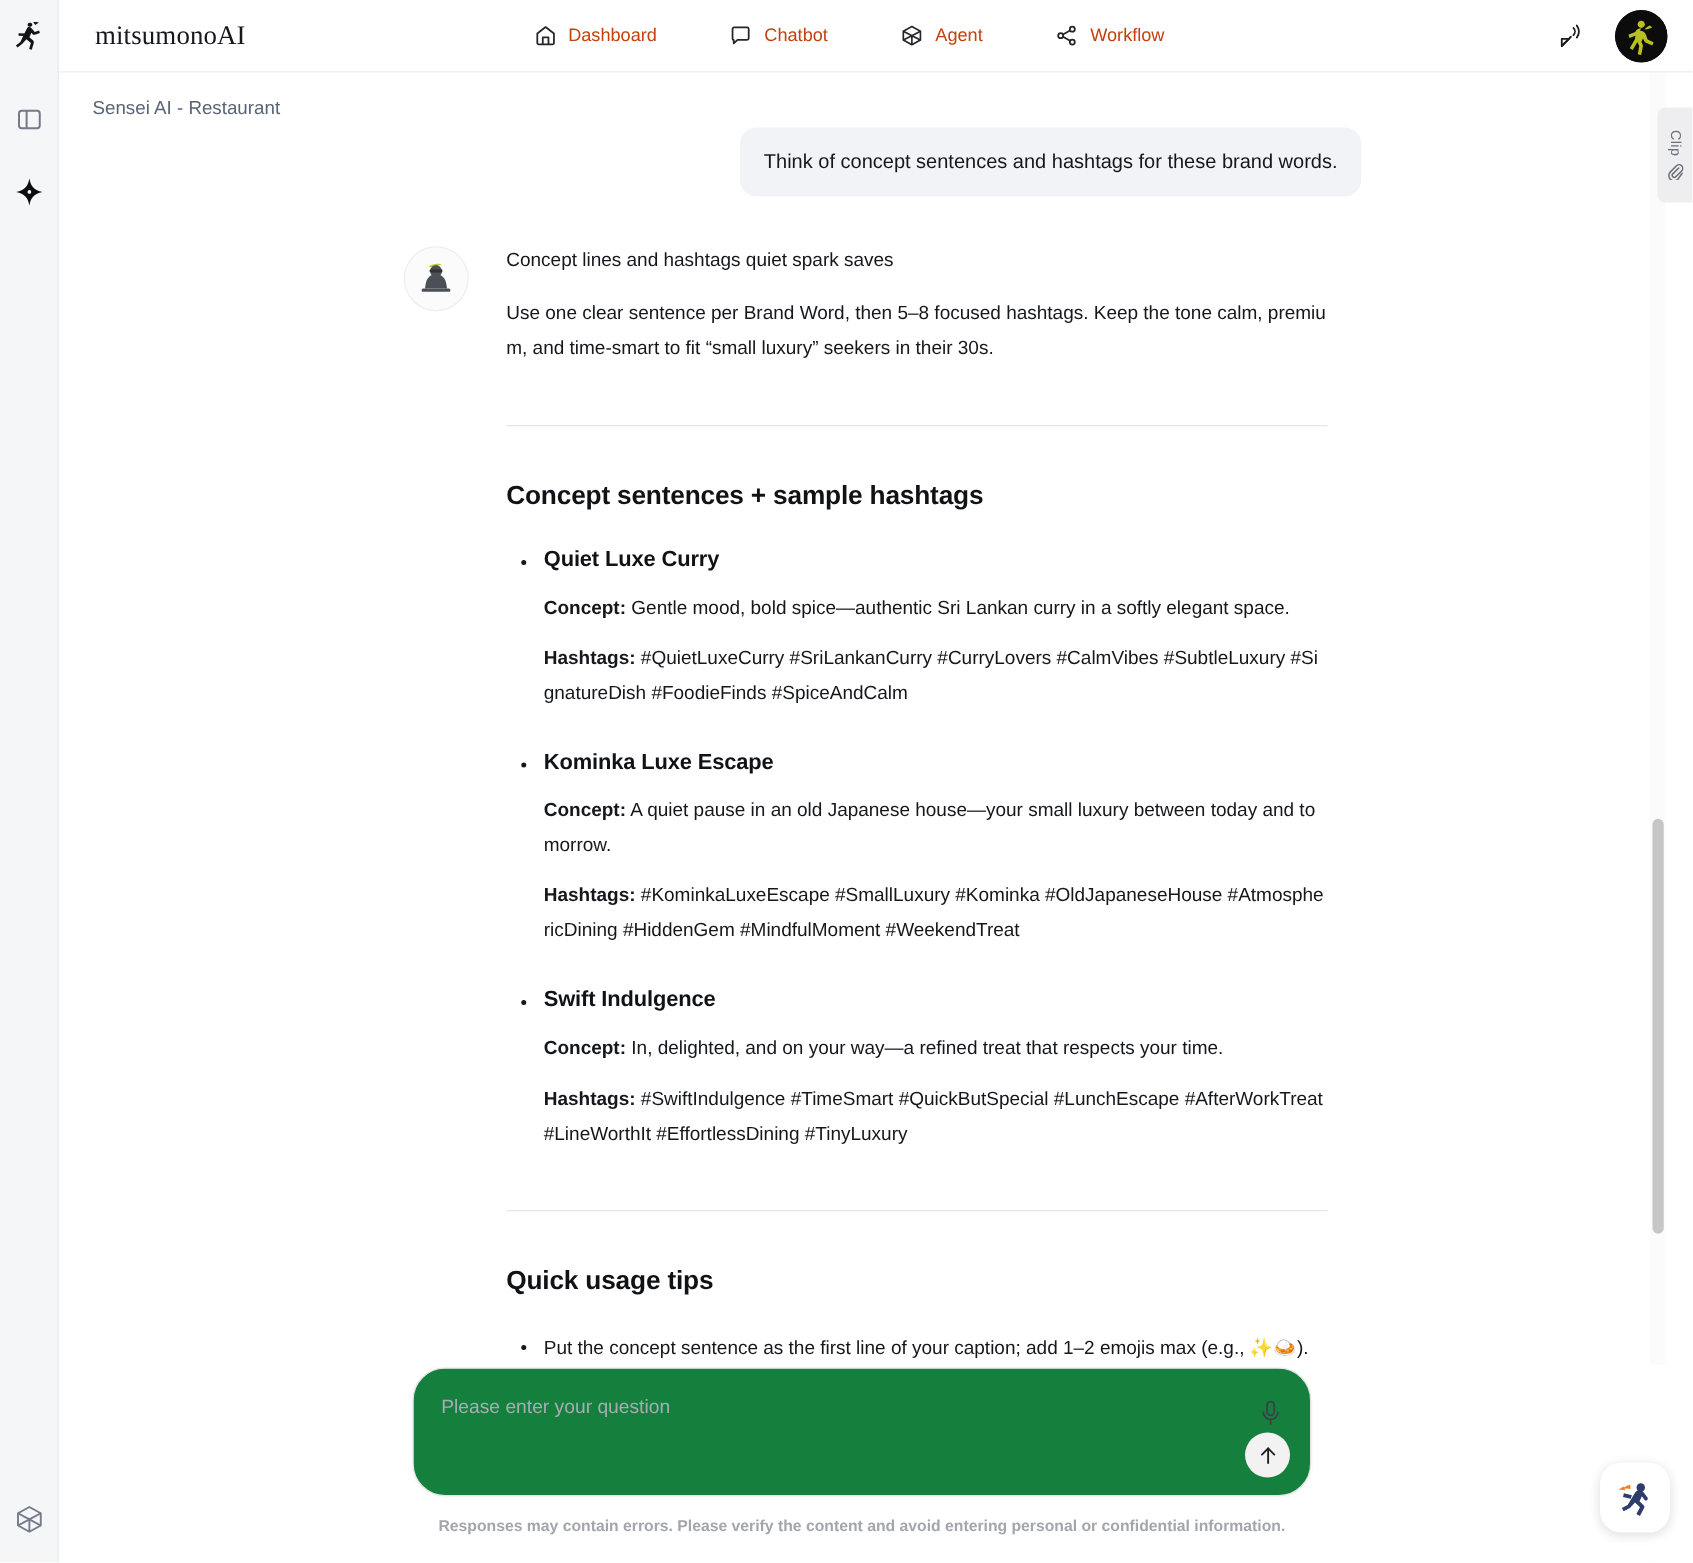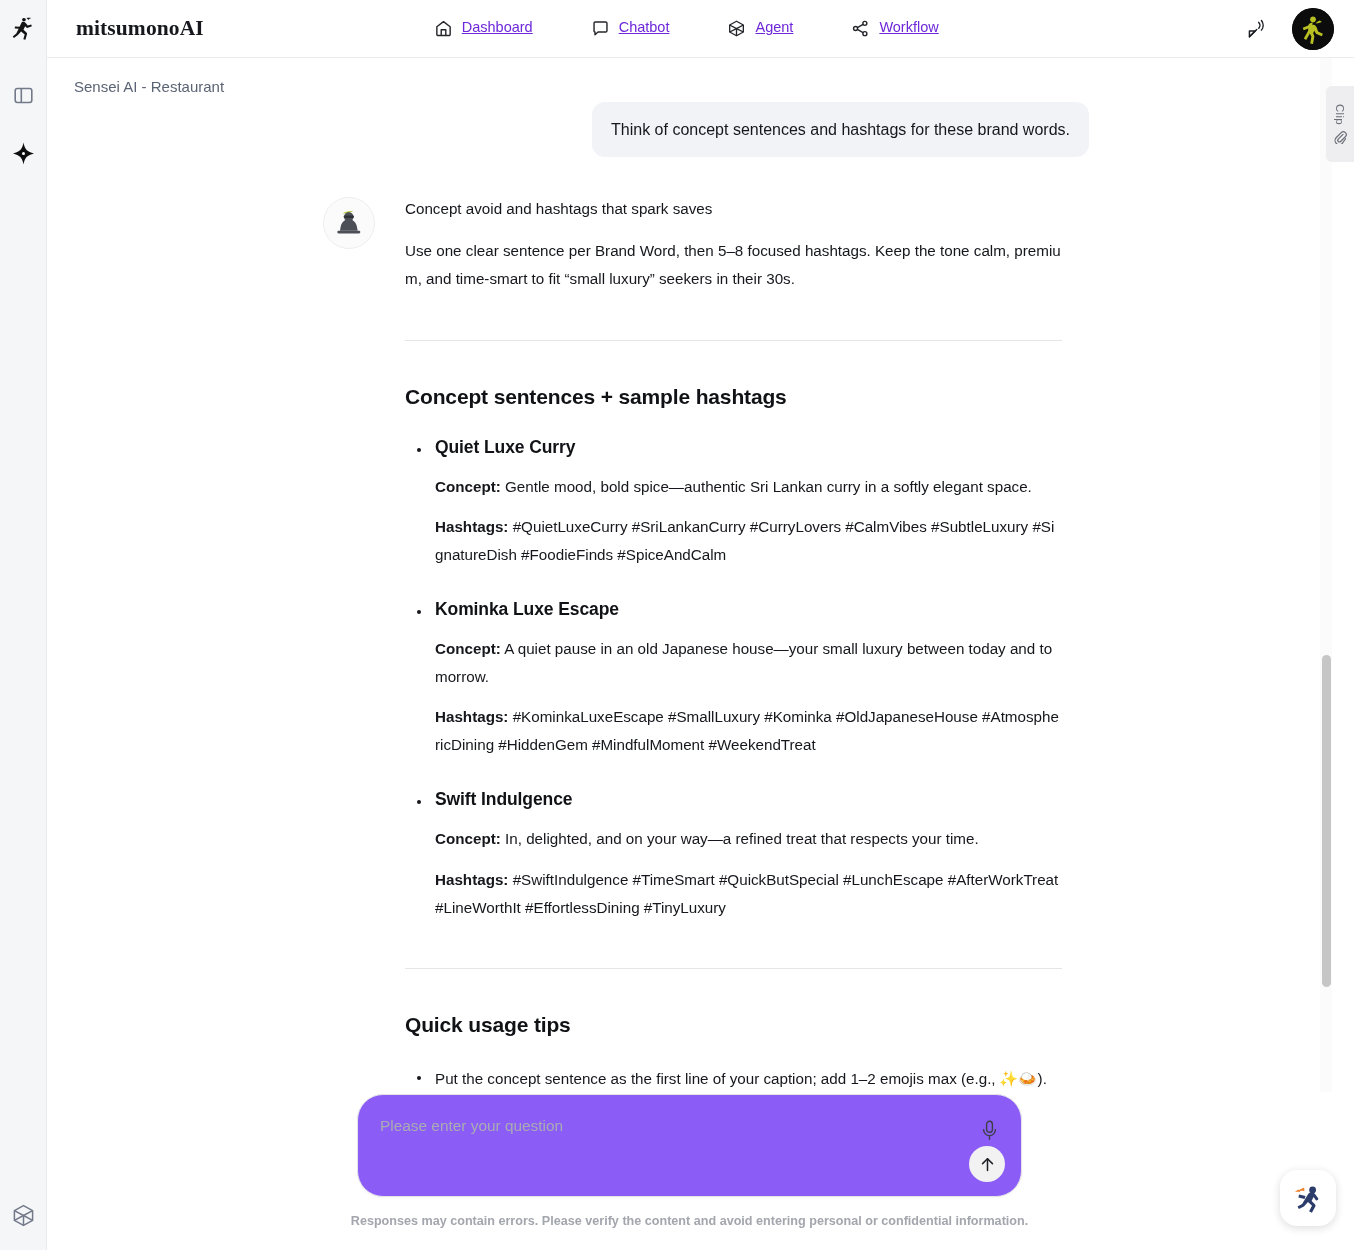--- a/index.html
+++ b/index.html
@@ -55,36 +55,35 @@
     align-items: center;
     z-index: 20;
   }
   .brand {
     margin-left: 29px;
     font-family: "Liberation Serif", serif;
     font-size: 21.5px;
     letter-spacing: 0.1px;
     color: #16181d;
     white-space: nowrap;
-    font-weight: bold;
   }
   .nav {
     display: flex;
     align-items: center;
     gap: 58px;
     margin-left: 230px;
   }
   .nav-item {
     display: flex;
+    align-items: center;
     gap: 9px;
     cursor: pointer;
-    color: #6d28d9;
+    color: #c2410c;
     font-size: 14.5px;
     white-space: nowrap;
-    text-decoration: underline;
   }
   .nav-item svg { display: block; }
 
   .header-right {
     position: absolute;
     right: 20px; top: 0;
     height: 58px;
     display: flex;
     align-items: center;
     gap: 22px;
@@ -276,24 +275,24 @@
     width: 1285px;
     height: 158px;
     background: #ffffff;
     display: flex;
     flex-direction: column;
     align-items: center;
     z-index: 18;
   }
   .composer {
     position: relative;
-    width: 665px;
+    width: 719px;
     height: 103px;
     margin-top: 2px;
-    background: #8b5cf6;
+    background: #15803d;
     border: 1px solid #e4e4e7;
     border-radius: 26px;
     box-shadow: 0 1px 3px rgba(0,0,0,0.035);
   }
   .composer-input {
     position: absolute;
     left: 22px; top: 22px;
     width: 570px;
     border: none;
     outline: none;
@@ -463,21 +462,21 @@
               <path d="M13.5 10.5c3.5-2.6 8.0-3.2 11.5-2.0-2.6.3-4.6 1.0-6.2 2.0z" fill="#b9c93a"></path>
               <path d="M19.8 9.2c-2.6 0-4.7 2.1-4.7 4.7 0 1.2.5 2.3 1.2 3.1-2.4 1.3-4.1 3.6-4.6 6.4l-.8 4.4h17.8l-.8-4.4c-.5-2.8-2.2-5.1-4.6-6.4.8-.8 1.2-1.9 1.2-3.1 0-2.6-2.1-4.7-4.7-4.7z" fill="#4c5056"></path>
               <rect x="14.6" y="12.6" width="10.4" height="2.3" rx="1.1" fill="#2f3237"></rect>
               <path d="M9.5 27.8h20.6c.7 0 1.2.6 1.2 1.3s-.5 1.3-1.2 1.3H9.5c-.7 0-1.2-.6-1.2-1.3s.5-1.3 1.2-1.3z" fill="#4c5056"></path>
             </g>
           </svg>
         </div>
 
         <div class="assistant-body">
 
-          <div class="msg-p">Concept avoid and hashtags that spark saves</div>
+          <div class="msg-p">Concept lines and hashtags quiet spark saves</div>
           <div class="msg-p">Use one clear sentence per Brand Word, then 5–8 focused hashtags. Keep the tone calm, premium, and time-smart to fit “small luxury” seekers in their 30s.</div>
 
           <div class="divider"></div>
 
           <div class="h-section">Concept sentences + sample hashtags</div>
 
           <ul class="brand-list">
             <li>
               <div class="brand-title">Quiet Luxe Curry</div>
               <div class="brand-line"><b>Concept:</b> <span>Gentle mood, bold spice—authentic Sri Lankan curry in a softly elegant space.</span></div>

